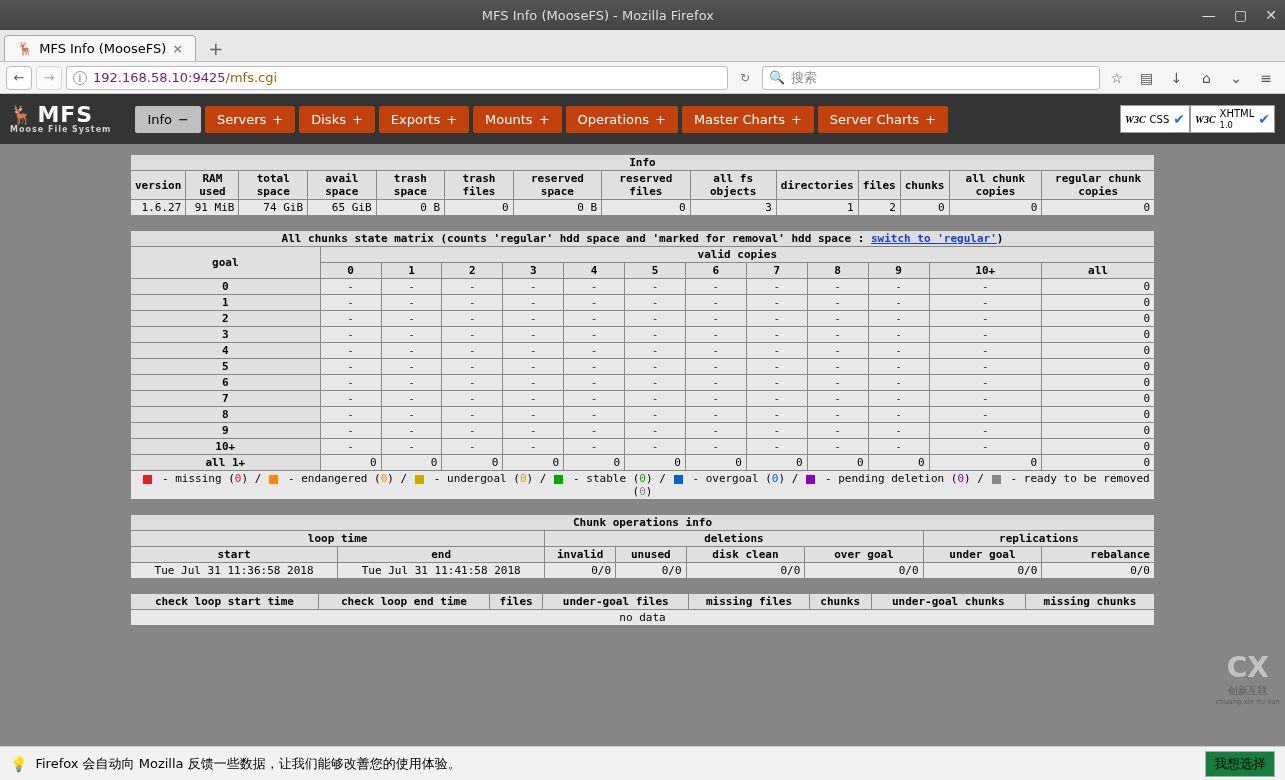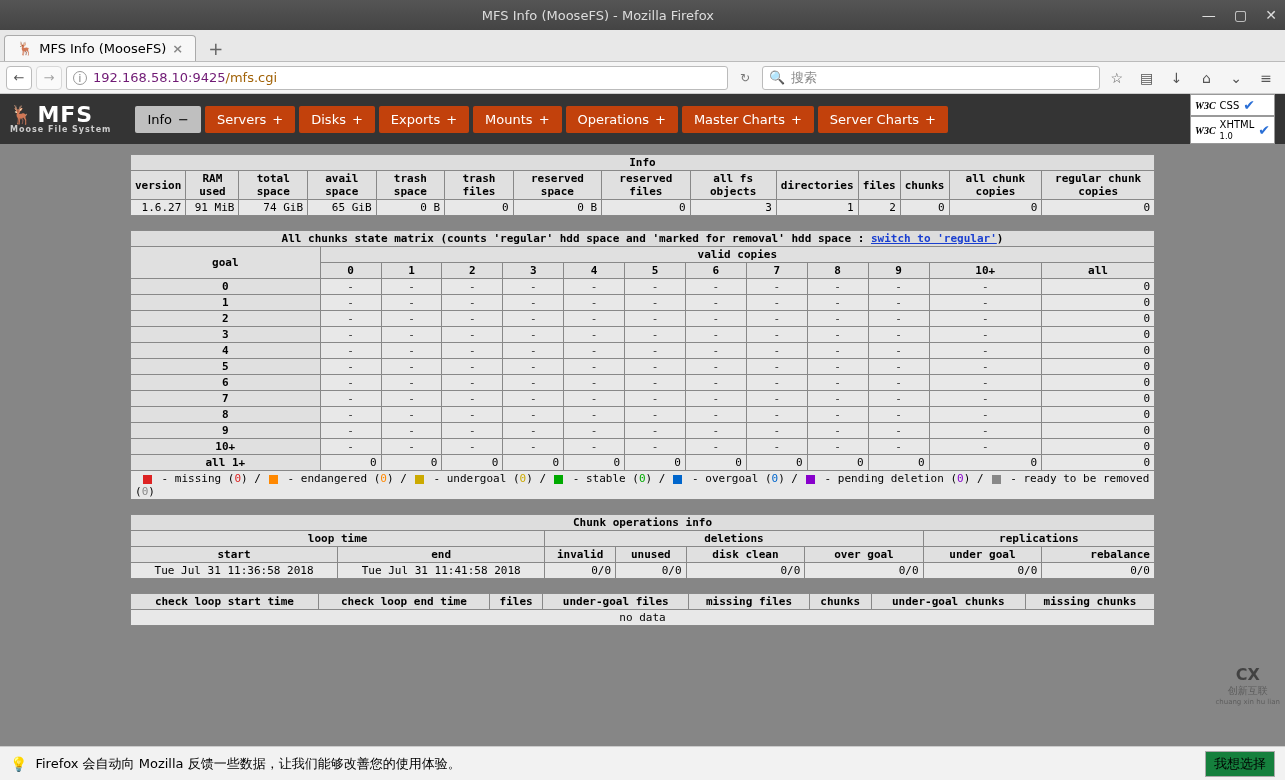--- a/index.html
+++ b/index.html
@@ -21,41 +21,41 @@
 .searchfield { flex:1; height:24px; border:1px solid #bbb; border-radius:3px; background:#fff; display:flex; align-items:center; padding:0 6px; color:#888; font-size:13px; gap:6px;}
 .toolbar-icons span { width:26px; text-align:center; color:#555; font-size:14px; display:inline-block; cursor:pointer;}
 .content { position:relative; background:#868686; height: 652px; }
 .mfs-header { background:#343434; height:50px; display:flex; align-items:center; padding:0 10px; gap:6px;}
 .mfs-logo { color:#fff; font-size:22px; font-weight:bold; letter-spacing:1px; display:flex; flex-direction:column; line-height:1; margin-right:12px;}
 .mfs-logo small { font-size:8px; font-weight:bold; color:#ccc;}
 .mfs-tabs { display:flex; align-items:center; gap:4px; margin-left:6px;}
 .mfs-tab { background:#c2410c; color:#fff; padding:6px 12px; font-size:13px; cursor:pointer; display:flex; align-items:center; gap:6px; border-radius:2px;}
 .mfs-tab.active { background:#bfbfbf; color:#000;}
 .mfs-tab .pm { font-size:13px;}
-.badges { margin-left:auto; display:flex; flex-direction:column;}
+.badges { margin-left:auto; display:flex; }
 .badge { background:#fff; border:1px solid #999; padding:2px 4px; display:flex; align-items:center; gap:4px; font-size:10px;}
 .badge .wc {font-weight:bold; font-style:italic; font-family:serif;}
 .badge .chk { color:#2a6fd6; font-size:14px;}
 .page-body { padding: 10px 130px 0 130px; }
 table { border-collapse: collapse; width:100%; background:#e8e8e8; font-family: "DejaVu Sans Mono", monospace; font-size:11px;}
 th, td { border:1px solid #888; padding:1px 4px; }
 th { font-weight:bold; background:#e0e0e0; text-align:center;}
 td { text-align:right; }
 td.c, th.c { text-align:center;}
 .tbl-title th { background:#ddd; font-weight:bold;}
 .spacer { height:14px; }
 .smalldash { text-align:center; color:#333;}
-.legend { font-size:11px; text-align:left;}
+.legend { font-size:11px; text-align:center;}
 .legend .sw { display:inline-block; width:9px; height:9px; margin:0 3px 0 8px; vertical-align:middle;}
 a.link { color:#1a3fd0; text-decoration:underline; cursor:pointer;}
 .bottom-bar { position:absolute; bottom:0; left:0; right:0; height:34px; background:#f2f2f2; border-top:1px solid #ccc; display:flex; align-items:center; padding:0 10px; font-size:13px; gap:8px;}
 .bottom-bar .bulb { font-size:14px;}
 .bottom-bar .sel-btn { margin-left:auto; border:1px solid #aaa; padding:3px 8px; background:#15803d; cursor:pointer;}
 .watermark { position:absolute; right:5px; bottom:40px; opacity:.5; font-size:10px; color:#333; text-align:center; pointer-events:none;}
-.watermark .big { font-size:16px; font-weight:bold; color:#000000;}
+.watermark .big { font-size:28px; font-weight:bold; color:#ffffff;}
 </style>
 </head>
 <body>
 
 <div class="window-top">
   <span></span>
   <span class="title">MFS Info (MooseFS) - Mozilla Firefox</span>
   <span class="win-btns">
     <span>—</span>
     <span>▢</span>

